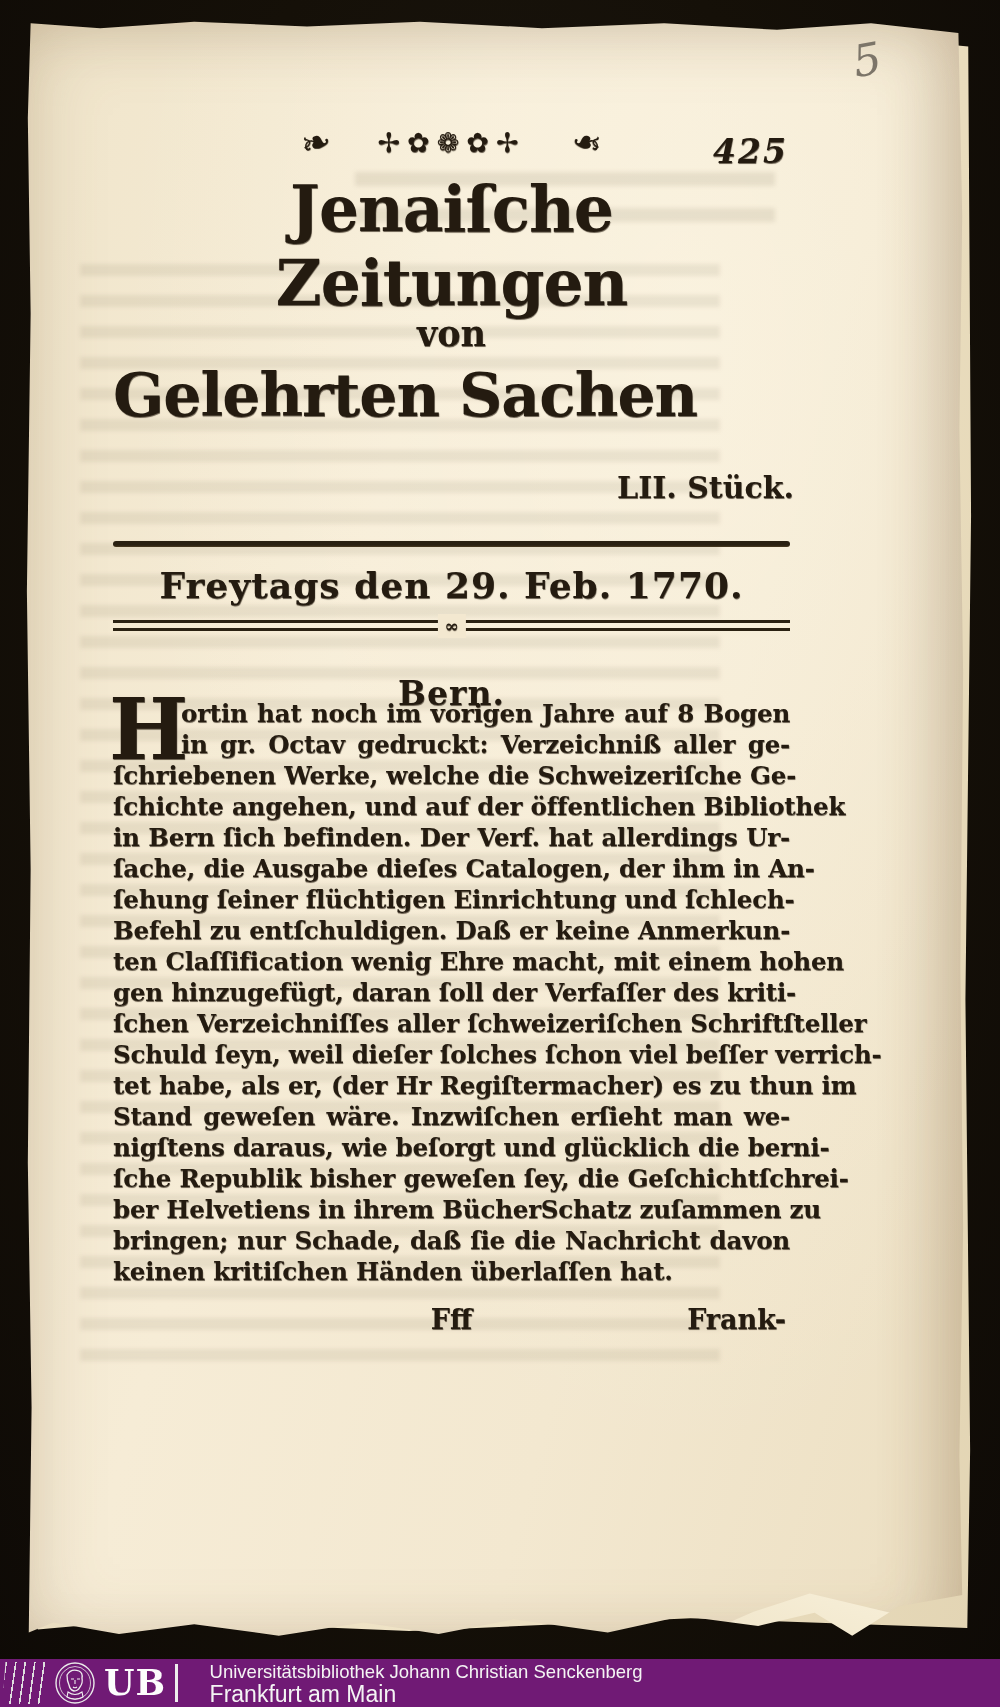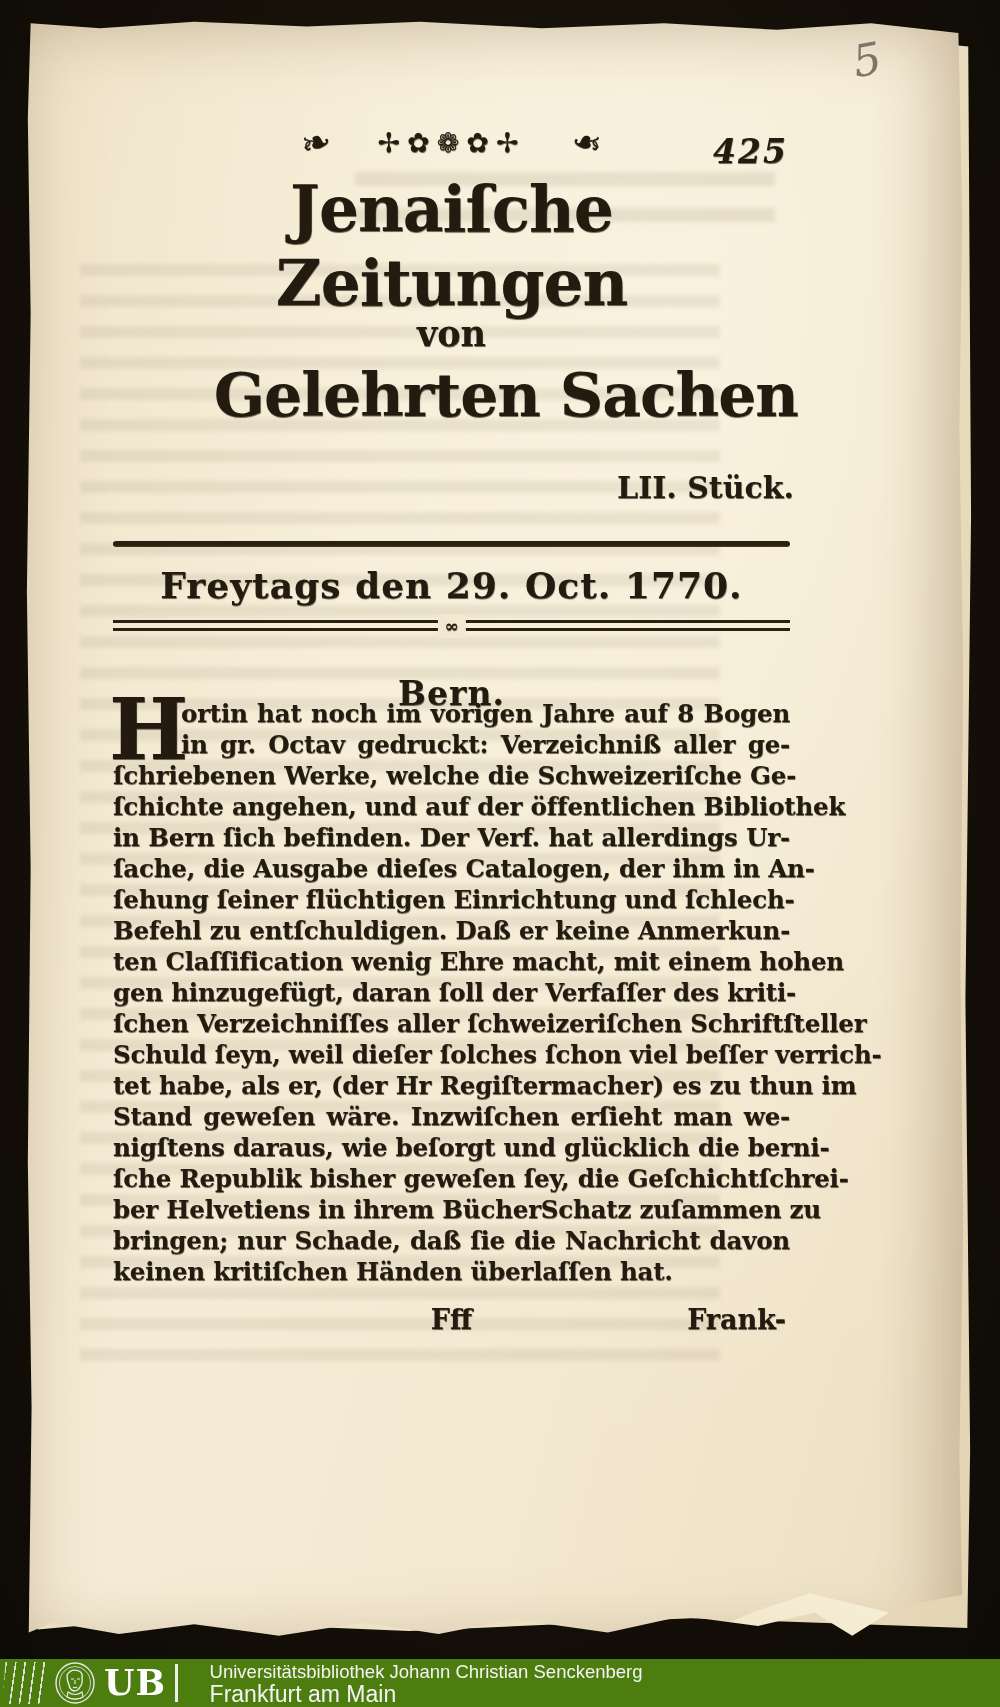--- a/index.html
+++ b/index.html
@@ -62,21 +62,21 @@
   .orn-right{transform:scaleX(-1) rotate(-12deg);display:inline-block;}
   .orn-center{font-size:27px;letter-spacing:7px;line-height:40px;}
   .page-number{
     position:absolute;top:112px;right:2px;
     font-size:33px;font-style:italic;font-weight:bold;letter-spacing:2px;
   }
   .title1{position:absolute;top:152px;left:0;width:100%;text-align:center;
     font-size:63px;font-weight:bold;letter-spacing:-1px;}
   .connector{position:absolute;top:293px;left:0;width:100%;text-align:center;
     font-size:35px;font-weight:bold;}
-  .title2{position:absolute;top:340px;left:8px;width:100%;text-align:right;
+  .title2{position:absolute;top:340px;left:0;width:100%;text-align:left;
     font-size:60px;font-weight:bold;letter-spacing:-1px;}
   .issue{position:absolute;top:450px;left:4px;width:100%;text-align:right;
     font-size:30px;font-weight:bold;}
   .rule1{position:absolute;top:521px;left:0;width:100%;height:6px;
     background:linear-gradient(to bottom,#2a2112 70%,#4d3d22);border-radius:3px;}
   .dateline{position:absolute;top:544px;left:0;width:100%;text-align:center;
     font-size:36px;font-weight:bold;letter-spacing:1px;}
   .rule2{position:absolute;top:600px;left:0;width:100%;height:14px;}
   .rule2 .lines{position:absolute;inset:0;
     background:
@@ -96,21 +96,21 @@
     text-align:justify;text-align-last:justify;white-space:nowrap;
   }
   .bline.indent{width:auto;padding-left:68px;}
   .bline.last{text-align:left;text-align-last:left;}
   .sig-row{position:absolute;top:1284px;left:0;width:100%;height:36px;
     font-size:27px;font-weight:bold;}
   .sig-mark{position:absolute;left:50%;transform:translateX(-50%);}
   .catchword{position:absolute;right:4px;}
   
   .footer{
-    position:absolute;left:0;bottom:0;width:1000px;height:48px;background:#4d7c0f;
+    position:absolute;left:0;bottom:0;width:1000px;height:48px;background:#701a75;
     display:flex;align-items:center;
     font-family:"Liberation Sans", sans-serif;color:#fff;
   }
   .logo{display:flex;align-items:center;height:100%;}
   .book-pages-icon{
     width:44px;height:42px;margin-left:4px;
     background:repeating-linear-gradient(94deg,#dedede 0 1.6px,transparent 1.6px 9.5px);
     transform:skewX(-4deg);
   }
   .goethe-portrait-icon{margin-left:4px;}
@@ -145,21 +145,21 @@
 
     <div class="page-number ink">425</div>
 
     <div class="title1 ink">Jenaiſche Zeitungen</div>
     <div class="connector ink">von</div>
     <div class="title2 ink">Gelehrten Sachen</div>
     <div class="issue ink">LII. Stück.</div>
 
     <div class="rule1"></div>
 
-    <div class="dateline ink">Freytags den 29. Oct. 1770.</div>
+    <div class="dateline ink">Freytags den 29. Feb. 1770.</div>
 
     <div class="rule2">
       <div class="lines"></div>
       <span class="mid ink">∞</span>
     </div>
 
     <div class="section-heading ink">Bern.</div>
 
     <div class="body ink">
       <span class="dropcap">H</span>

